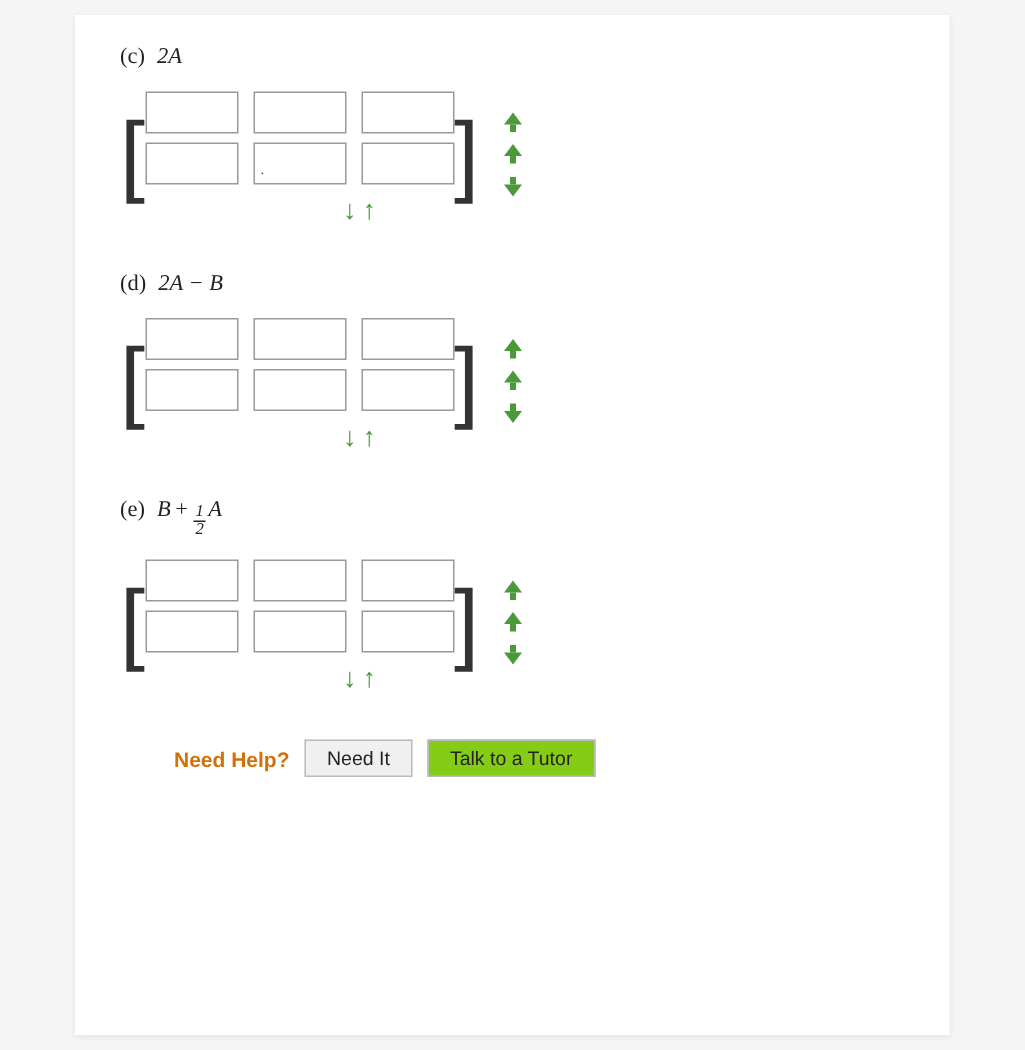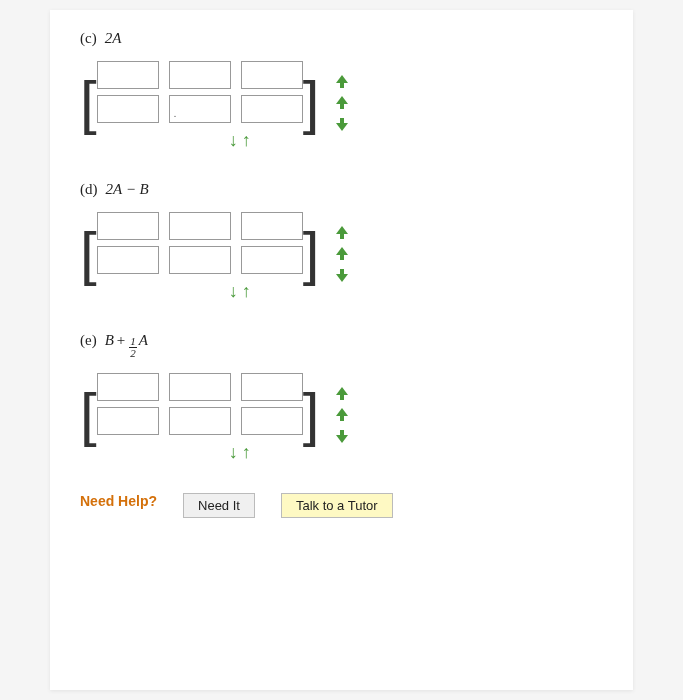--- a/index.html
+++ b/index.html
@@ -111,44 +111,45 @@
     .side-arrows {
       display: flex;
       flex-direction: column;
       gap: 3px;
       margin-left: 6px;
     }
 
     
     .help-bar {
       display: flex;
-      align-items: flex-start;
-      gap: 26px;
+      align-items: center;
+      gap: 10px;
       margin-top: 10px;
+      margin-left: 36px;
     }
 
     .need-help-text {
       color: #d4700a;
       font-weight: bold;
       font-size: 14px;
       font-family: Arial, sans-serif;
     }
 
     .btn-read-it {
       background: #f0f0f0;
       border: 1px solid #bbb;
       padding: 4px 14px;
       font-size: 13px;
       font-family: Arial, sans-serif;
       cursor: pointer;
       color: #222;
     }
 
     .btn-talk-tutor {
-      background: #fef9c3;
+      background: #84cc16;
       border: 1px solid #bbb;
       padding: 4px 14px;
       font-size: 13px;
       font-family: Arial, sans-serif;
       cursor: pointer;
       color: #222;
     }
   </style>
 </head>
 <body>

